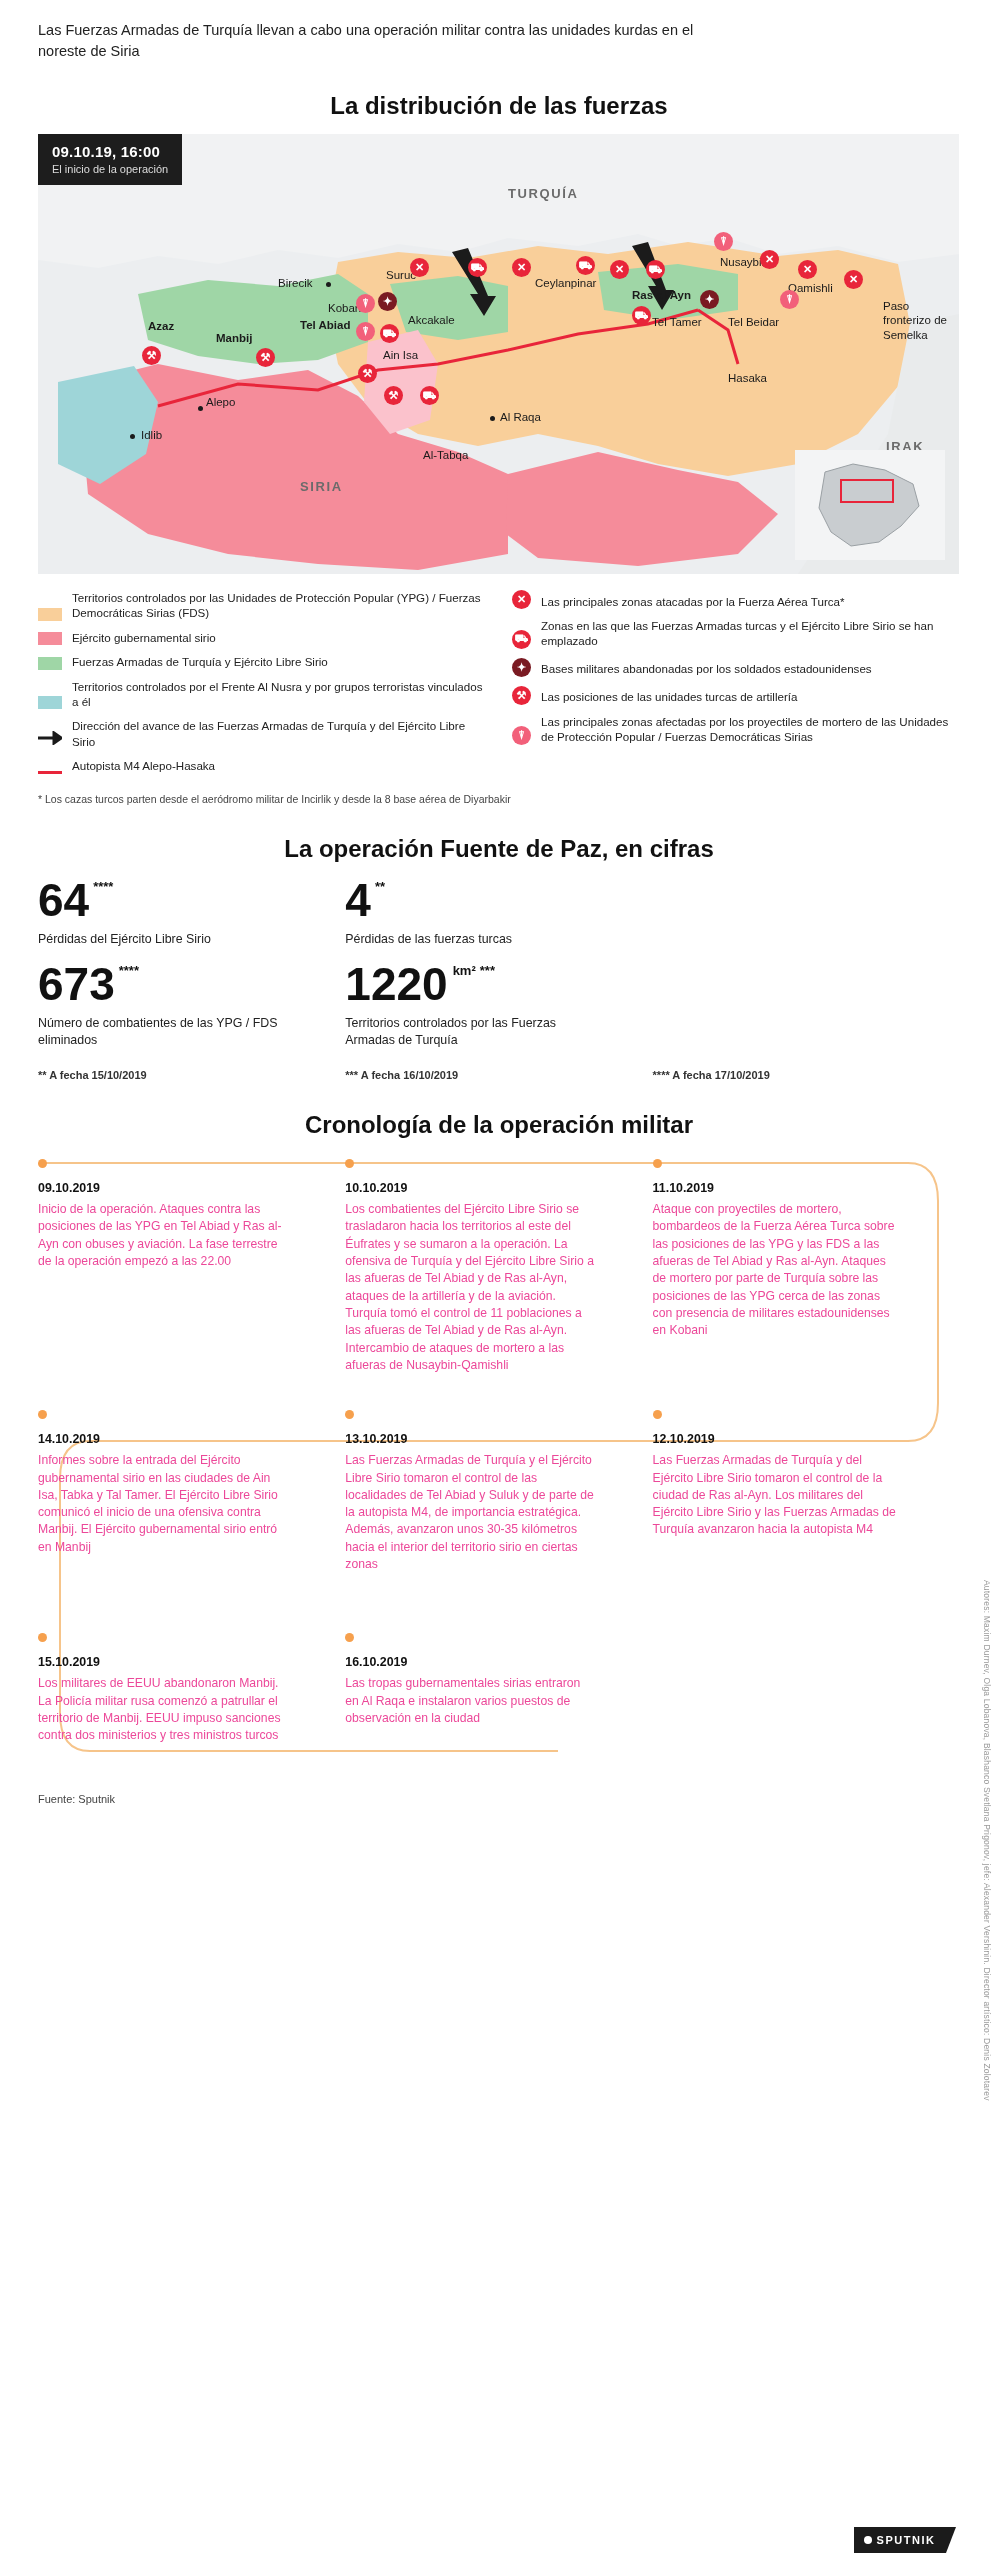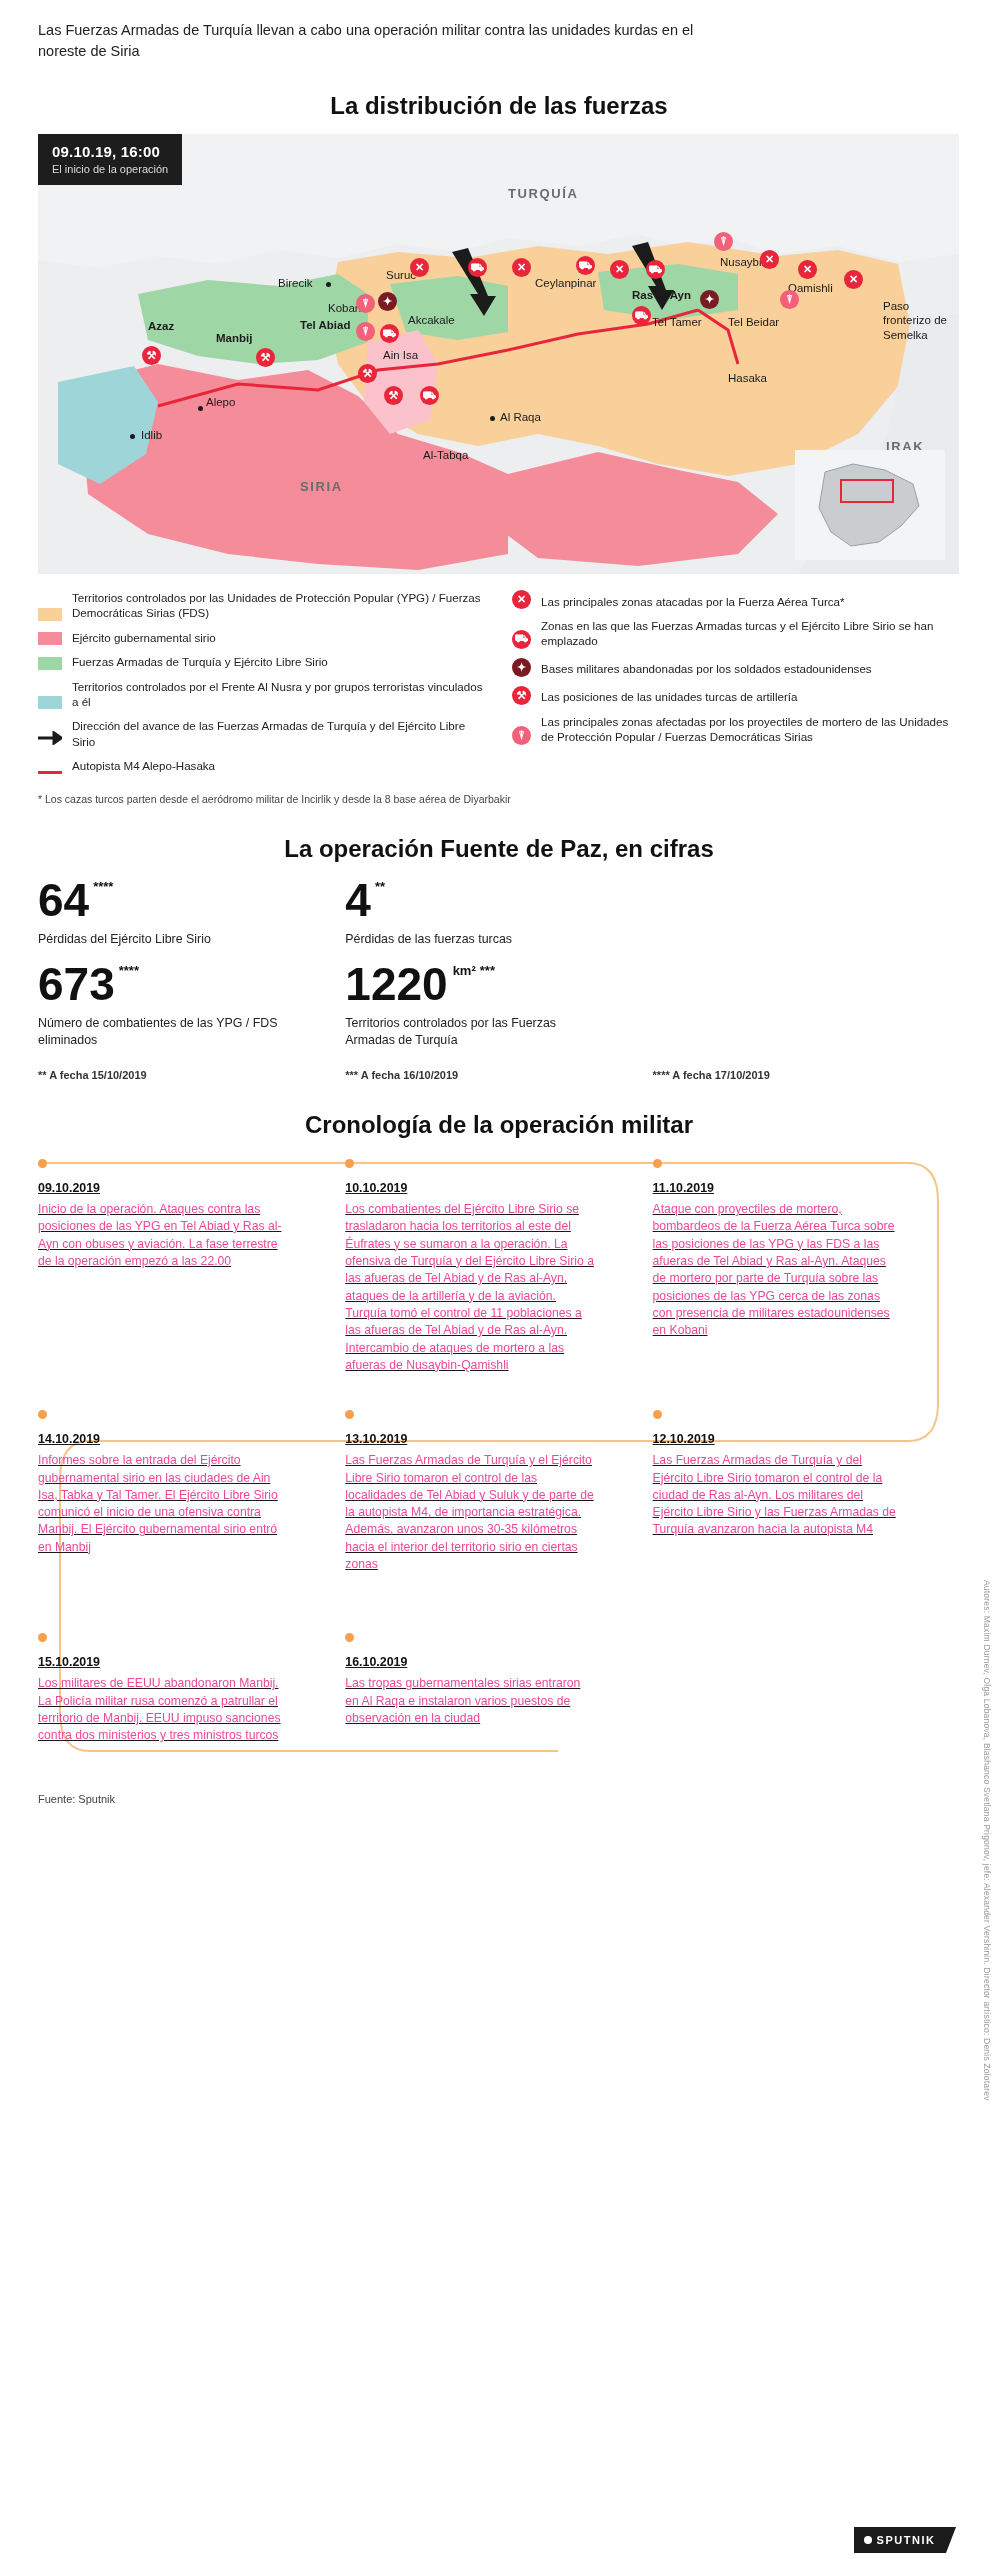--- a/index.html
+++ b/index.html
@@ -195,21 +195,21 @@
     padding: 0 0 30px 0;
   }
   .tl-track {
     position: absolute;
     left: 0; top: 0;
     width: 921px; height: 670px;
     z-index: 0;
   }
   .tl-rows { position: relative; z-index: 2; }
   .tl-row { display: flex; }
-  .tl-card { width: 33.33%; padding-right: 26px; text-decoration: underline; }
+  .tl-card { width: 33.33%; padding-right: 26px; }
   .tl-card .tl-dot {
     width: 9px; height: 9px; border-radius: 50%;
     background: #f6a04d;
     margin-bottom: 13px;
   }
   .tl-date { font-size: 12.4px; font-weight: bold; color: #111; margin-bottom: 6px;}
   .tl-text { font-size: 12.2px; line-height: 1.42; color: #ec4899; max-width: 250px;}
   .tl-card.empty { visibility: hidden; }
 
   .side-credit {

